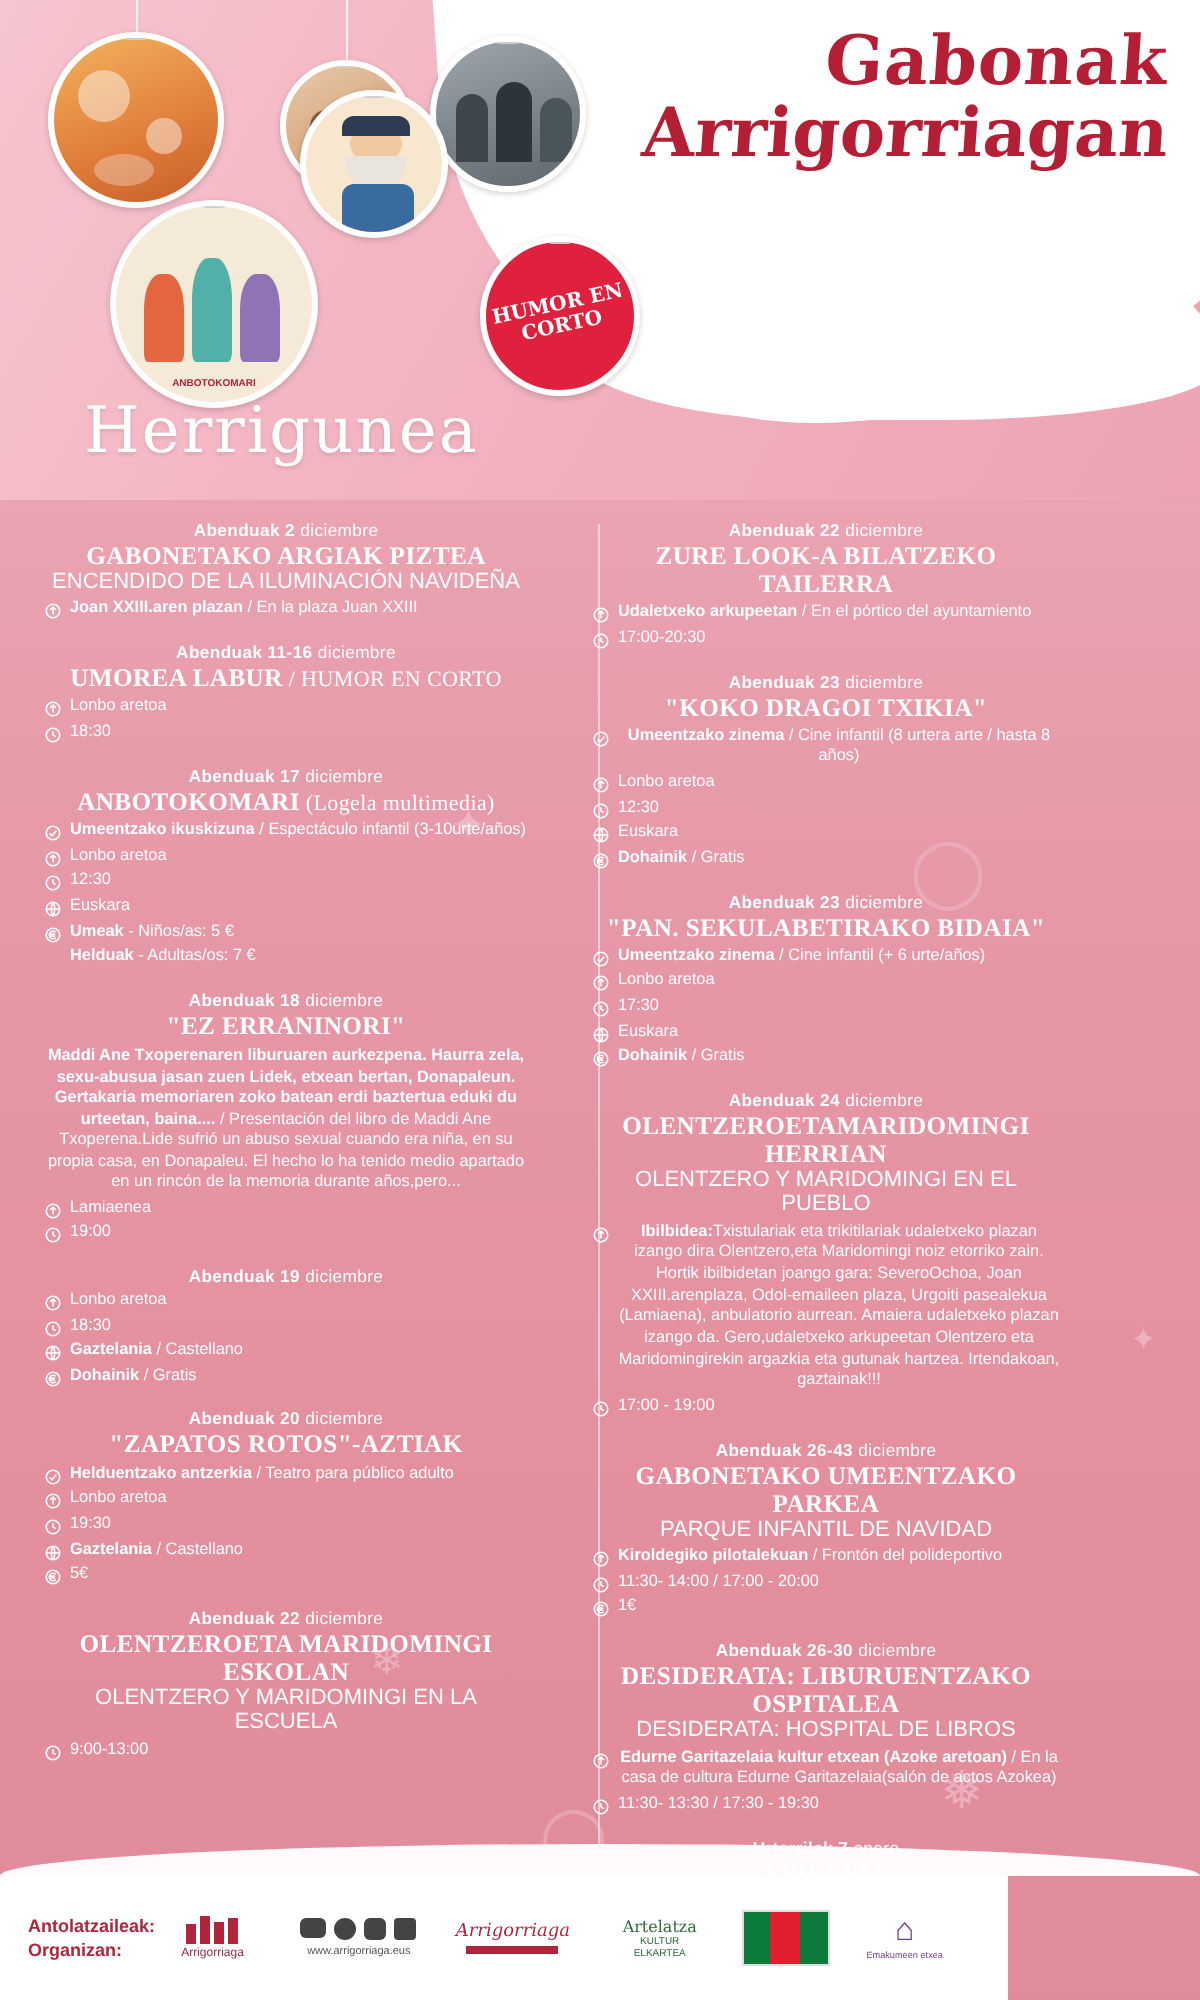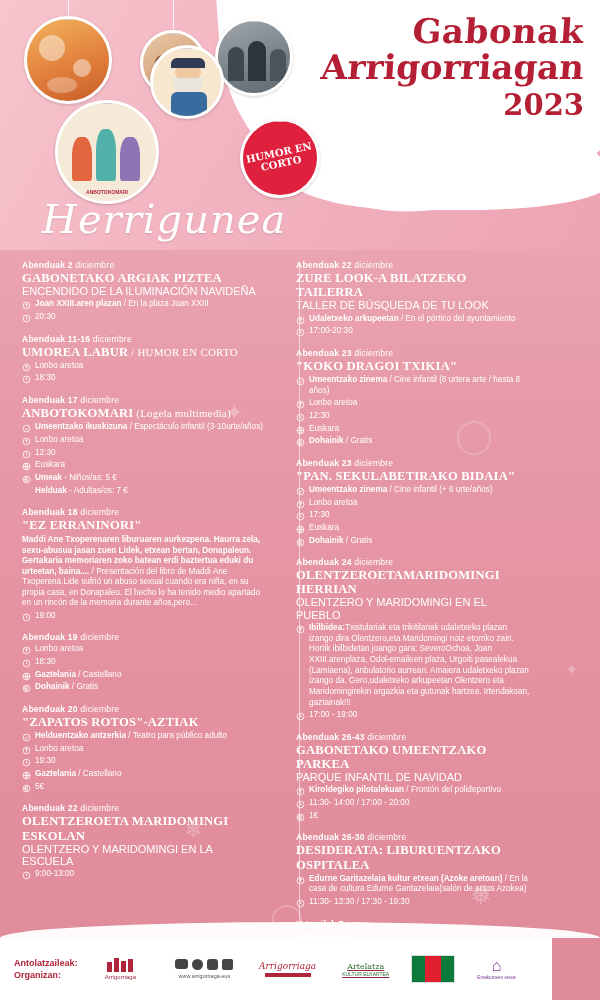--- a/index.html
+++ b/index.html
@@ -55,29 +55,29 @@
   .orn4 { left:55px; top:100px; width:104px; height:104px; background:#f5ead7; }
   .orn5 { left:150px; top:45px; width:74px; height:74px; background:#f7e7cf; }
   .orn6 { left:240px; top:118px; width:80px; height:80px; background:#e0213e; }
 
   .orn4 .ch { position:absolute; bottom:20px; border-radius:40% 40% 10% 10%; }
   .orn6 .txt { position:absolute; inset:0; color:#fff; font-family:"DejaVu Serif",serif;
                display:flex; align-items:center; justify-content:center; text-align:center;
                font-size:10px; font-weight:bold; line-height:1.15; transform:rotate(-12deg);}
 
   #herrigunea {
-    position:absolute; left:42px; top:196px; font-size:40px; color:#ffffff;
-    font-family:"DejaVu Serif", serif; font-style:italic; letter-spacing:1px; z-index:7;
+    position:absolute; left:42px; top:196px; font-size:32px; color:#ffffff;
+    font-family:"DejaVu Serif", serif; letter-spacing:1px; z-index:7;
     text-shadow:0 1px 2px rgba(0,0,0,.12);
   }
 
   
   #cols {
     position:absolute; left:0; top:252px; width:548px; height:690px;
-    display:flex; padding:8px 14px 0 22px; color:#ffffff;
+    display:flex; padding:8px 14px 0 22px; color:#ffffff;text-align:center;
   }
   #divider { position:absolute; left:299px; top:262px; width:1px; height:660px;
              background:rgba(255,255,255,.55); }
   .col { width:50%; padding-right:14px; }
   .col.right { padding-left:18px; padding-right:4px; }
 
   .ev { margin-bottom:11px; }
   .date { font-size:8.6px; font-weight:bold; color:#ffffff; letter-spacing:.2px; }
   .date .es { font-weight:normal; }
   .t-eu { font-size:12.6px; font-weight:bold; color:#ffffff; line-height:1.12; margin-top:1px;
@@ -93,21 +93,21 @@
 
   svg.ic circle, svg.ic path, svg.ic rect, svg.ic line, svg.ic polyline, svg.ic polygon {
     stroke:#ffffff; fill:none; stroke-width:1.4;
   }
 
   
   .deco { position:absolute; color:rgba(255,255,255,.30); }
 
   
   #footer {
-    position:absolute; left:0; bottom:0; width:552px; height:62px; background:#ffffff;
+    position:absolute; left:0; bottom:0; width:504px; height:62px; background:#ffffff;
     display:flex; align-items:center; padding:0 14px;
   }
   #footer .orgtxt { font-size:9px; color:#b0243c; font-weight:bold; line-height:1.35; width:96px;}
   .logo { height:38px; display:flex; align-items:center; justify-content:center; margin-right:14px;
           font-size:7px; color:#9a2840; text-align:center;}
   .logo.box { padding:2px 4px; }
   .flag { width:44px; height:28px; display:flex; }
   .flag i { display:block; height:100%; }
   #wave { position:absolute; left:0; bottom:62px; width:600px; height:16px; background:#fff;
           border-radius:50% 50% 0 0 / 100% 100% 0 0; opacity:.95;}
@@ -162,21 +162,20 @@
     </div>
 
     <div class="orn orn6">
       <span class="cap"></span>
       <span class="txt">HUMOR EN CORTO</span>
     </div>
 
     <div id="title-block">
       <div class="l1">Gabonak</div>
       <div class="l2">Arrigorriagan</div>
-      <div class="l3">2023</div>
     </div>
   </div>
 
   <div id="herrigunea">Herrigunea</div>
 
   <div class="deco" style="left:225px;top:400px;font-size:22px;">✦</div>
   <div class="deco" style="left:185px;top:818px;font-size:20px;">❄</div>
   <div class="deco" style="left:565px;top:660px;font-size:16px;">✦</div>
   <div class="deco" style="left:470px;top:880px;font-size:26px;">❅</div>
   <div class="deco" style="left:270px;top:900px;font-size:30px;color:rgba(255,255,255,.22);">◯</div>
@@ -190,27 +189,20 @@
           <div class="date"><span>Abenduak 2</span> <span class="es">diciembre</span></div>
           <div class="t-eu">GABONETAKO ARGIAK PIZTEA</div>
           <div class="t-es">ENCENDIDO DE LA ILUMINACIÓN NAVIDEÑA</div>
           <div class="line">
             <span class="ic"><svg viewBox="0 0 16 16" class="ic" width="9" height="9">
                 <circle cx="8" cy="8" r="6"></circle>
                 <path d="M8 4.5 L8 11 M5.5 7 L8 4.5 L10.5 7"></path>
               </svg></span>
             <span class="tx"><b>Joan XXIII.aren plazan</b><span class="sep"> / En la plaza Juan XXIII</span></span>
           </div>
-          <div class="line">
-            <span class="ic"><svg viewBox="0 0 16 16" class="ic" width="9" height="9">
-                <circle cx="8" cy="8" r="6"></circle>
-                <path d="M8 4.6 L8 8 L10.4 9.4"></path>
-              </svg></span>
-            <span class="tx"><span class="sep">20:30</span></span>
-          </div>
         </div>
         <div class="ev">
           <div class="date"><span>Abenduak 11-16</span> <span class="es">diciembre</span></div>
           <div class="t-eu">UMOREA LABUR<span style="font-weight:normal;font-size:11px;"> / HUMOR EN CORTO</span></div>
           <div class="line">
             <span class="ic"><svg viewBox="0 0 16 16" class="ic" width="9" height="9">
                 <circle cx="8" cy="8" r="6"></circle>
                 <path d="M8 4.5 L8 11 M5.5 7 L8 4.5 L10.5 7"></path>
               </svg></span>
             <span class="tx"><span class="sep">Lonbo aretoa</span></span>
@@ -266,20 +258,27 @@
             <span class="tx"><b>Helduak</b><span class="sep"> - Adultas/os: 7 €</span></span>
           </div>
         </div>
         <div class="ev">
           <div class="date"><span>Abenduak 18</span> <span class="es">diciembre</span></div>
           <div class="t-eu">"EZ ERRANINORI"</div>
           <div class="desc"><b>Maddi Ane Txoperenaren liburuaren aurkezpena. Haurra zela, sexu-abusua jasan zuen Lidek, etxean bertan, Donapaleun. Gertakaria memoriaren zoko batean erdi baztertua eduki du urteetan, baina....</b> / Presentación del libro de Maddi Ane Txoperena.Lide sufrió un abuso sexual cuando era niña, en su propia casa, en Donapaleu. El hecho lo ha tenido medio apartado en un rincón de la memoria durante años,pero...</div>
           <div class="line">
             <span class="ic"><svg viewBox="0 0 16 16" class="ic" width="9" height="9">
                 <circle cx="8" cy="8" r="6"></circle>
+                <path d="M8 4.5 L8 11 M5.5 7 L8 4.5 L10.5 7"></path>
+              </svg></span>
+            <span class="tx"><span class="sep">Lamiaenea</span></span>
+          </div>
+          <div class="line">
+            <span class="ic"><svg viewBox="0 0 16 16" class="ic" width="9" height="9">
+                <circle cx="8" cy="8" r="6"></circle>
                 <path d="M8 4.6 L8 8 L10.4 9.4"></path>
               </svg></span>
             <span class="tx"><span class="sep">19:00</span></span>
           </div>
         </div>
         <div class="ev">
           <div class="date"><span>Abenduak 19</span> <span class="es">diciembre</span></div>
           <div class="line">
             <span class="ic"><svg viewBox="0 0 16 16" class="ic" width="9" height="9">
                 <circle cx="8" cy="8" r="6"></circle>
@@ -358,21 +357,20 @@
                 <path d="M8 4.6 L8 8 L10.4 9.4"></path>
               </svg></span>
             <span class="tx"><span class="sep">9:00-13:00</span></span>
           </div>
         </div>
       </div>
     <div class="col right" id="col-right">
         <div class="ev">
           <div class="date"><span>Abenduak 22</span> <span class="es">diciembre</span></div>
           <div class="t-eu">ZURE LOOK-A BILATZEKO TAILERRA</div>
-          <div class="t-es">TALLER DE BÚSQUEDA DE TU LOOK</div>
           <div class="line">
             <span class="ic"><svg viewBox="0 0 16 16" class="ic" width="9" height="9">
                 <circle cx="8" cy="8" r="6"></circle>
                 <path d="M8 4.5 L8 11 M5.5 7 L8 4.5 L10.5 7"></path>
               </svg></span>
             <span class="tx"><b>Udaletxeko arkupeetan</b><span class="sep"> / En el pórtico del ayuntamiento</span></span>
           </div>
           <div class="line">
             <span class="ic"><svg viewBox="0 0 16 16" class="ic" width="9" height="9">
                 <circle cx="8" cy="8" r="6"></circle>
@@ -500,20 +498,21 @@
             <span class="ic"><svg viewBox="0 0 16 16" class="ic" width="9" height="9">
                 <circle cx="8" cy="8" r="6"></circle>
                 <path d="M10.5 5.6a3.4 3.4 0 1 0 0 4.8M4.9 7.2h5M4.9 9h5"></path>
               </svg></span>
             <span class="tx"><span class="sep">1€</span></span>
           </div>
         </div>
         <div class="ev">
           <div class="date"><span>Abenduak 26-30</span> <span class="es">diciembre</span></div>
           <div class="t-eu">DESIDERATA: LIBURUENTZAKO OSPITALEA</div>
+          <div class="t-es">DESIDERATA: HOSPITAL DE LIBROS</div>
           <div class="line">
             <span class="ic"><svg viewBox="0 0 16 16" class="ic" width="9" height="9">
                 <circle cx="8" cy="8" r="6"></circle>
                 <path d="M8 4.5 L8 11 M5.5 7 L8 4.5 L10.5 7"></path>
               </svg></span>
             <span class="tx"><b>Edurne Garitazelaia kultur etxean (Azoke aretoan)</b><span class="sep"> / En la casa de cultura  Edurne Garitazelaia(salón de actos Azokea)</span></span>
           </div>
           <div class="line">
             <span class="ic"><svg viewBox="0 0 16 16" class="ic" width="9" height="9">
                 <circle cx="8" cy="8" r="6"></circle>
@@ -569,21 +568,21 @@
     </div>
 
     <div class="logo box" style="width:84px;">
       <div style="text-align:center;">
         <div style="font-size:9px;color:#b0243c;font-family:'DejaVu Serif',serif;font-style:italic;">Arrigorriaga</div>
         <div style="height:4px;background:#b0243c;width:46px;margin:2px auto 0;"></div>
       </div>
     </div>
 
     <div class="logo box" style="width:80px;">
-      <div style="text-decoration:underline;">
+      <div style="">
         <div style="font-size:8px;color:#2e6b36;font-family:'DejaVu Serif',serif;">Artelatza</div>
         <div style="font-size:5px;color:#2e6b36;">KULTUR ELKARTEA</div>
       </div>
     </div>
 
     <div class="logo" style="width:54px;">
       <div class="flag" style="border:1px solid #ddd;">
         <i style="width:14px;background:#0b7a3b;"></i>
         <i style="width:16px;background:#e11f2e;"></i>
         <i style="width:14px;background:#0b7a3b;"></i>

